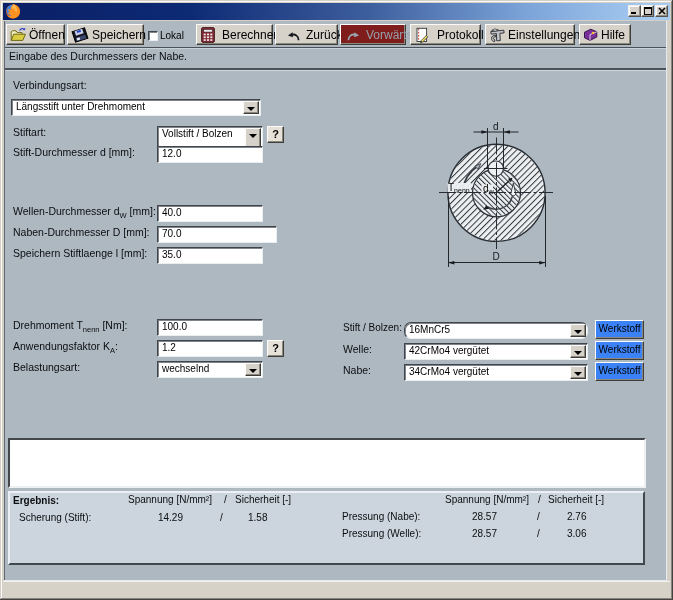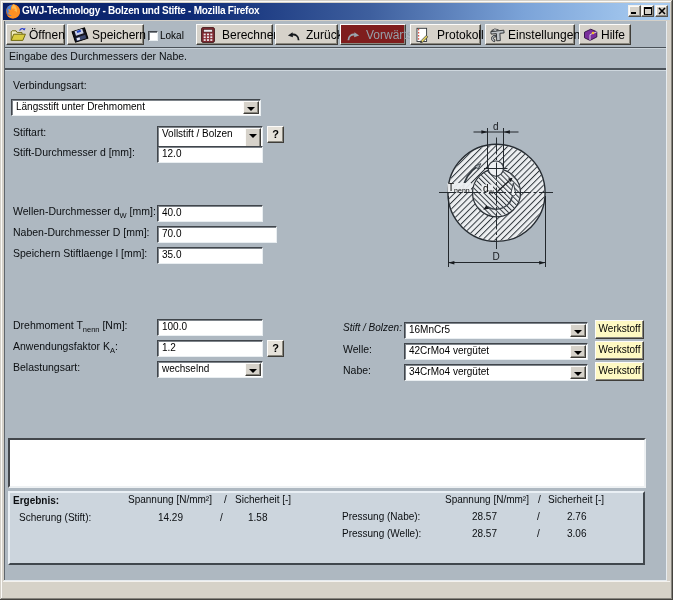--- a/index.html
+++ b/index.html
@@ -13,21 +13,21 @@
 .tbtn{top:24px;height:21px;background:#d6d2ca;border:1px solid;border-color:#fcfbf9 #3f3d39 #3f3d39 #fcfbf9;box-shadow:inset -1px -1px 0 #8a887f;box-sizing:border-box;font-size:12px;color:#000;}
 .tbtn .lab{position:absolute;top:3px;}
 .tbtn svg{position:absolute;}
 .sunken{background:#fff;border:1px solid;border-color:#40454b #e9eef1 #e9eef1 #40454b;box-shadow:inset 1px 1px 0 #7e848a;box-sizing:border-box;}
 .inp{font-size:10px;color:#000;padding:1px 0 0 4px;}
 .dd{font-size:10px;color:#000;}
 .dd .txt{position:absolute;left:4px;top:1px;white-space:nowrap;}
 .ddb{position:absolute;right:1px;top:1px;bottom:1px;width:16px;background:#d6d2ca;border:1px solid;border-color:#fcfbf9 #3f3d39 #3f3d39 #fcfbf9;box-shadow:inset -1px -1px 0 #8a887f;box-sizing:border-box;}
 .ddb:after{content:"";position:absolute;left:3px;top:5px;border:4px solid transparent;border-top:4px solid #000;}
 .lbl{font-size:10.5px;color:#0b0e11;white-space:nowrap;}
-.btn{background:#fef9c3;border:1px solid;border-color:#fcfbf9 #3f3d39 #3f3d39 #fcfbf9;box-shadow:inset -1px -1px 0 #8a887f;box-sizing:border-box;font-size:10px;color:#000;text-align:center;}
+.btn{background:#3b82f6;border:1px solid;border-color:#fcfbf9 #3f3d39 #3f3d39 #fcfbf9;box-shadow:inset -1px -1px 0 #8a887f;box-sizing:border-box;font-size:10px;color:#000;text-align:center;}
 sub{font-size:7.5px;}
 #panel{left:8px;top:491px;width:633px;height:70px;background:#ccd5dd;border:2px solid;border-color:#eaf0f5 #40474d #40474d #eaf0f5;}
 .ptxt{font-size:10px;color:#0b0e11;white-space:nowrap;}
 #statusbar{left:3px;top:582px;width:667px;height:16px;background:#d6d2c8;}
 </style>
 </head>
 <body>
 
 <div class="abs" style="left:1px;top:1px;width:670px;height:1px;background:#fbfaf7;"></div>
 <div class="abs" style="left:1px;top:1px;width:1px;height:597px;background:#fbfaf7;"></div>
@@ -36,21 +36,20 @@
 <div class="abs" style="left:1px;top:598px;width:671px;height:1px;background:#87857e;"></div>
 <div class="abs" style="left:0;top:599px;width:673px;height:1px;background:#45433f;"></div>
 
 <div id="titlebar" class="abs">
 <svg class="abs" style="left:2px;top:0px" width="16" height="16" viewBox="0 0 16 16">
 <circle cx="8" cy="8.4" r="7" fill="#e66000"></circle>
 <circle cx="7.2" cy="7.6" r="5.8" fill="#3f80e0"></circle>
 <path d="M8.5 1.3 C12 1.6 15 4.6 15 8.4 C15 12.3 11.9 15.4 8 15.4 C5.4 15.4 3.1 14 1.9 11.9 C3.3 13 5.2 13.2 6.7 12.4 C4.6 12.2 3.2 10.9 2.9 9.2 C3.6 9.6 4.3 9.6 5 9.4 C3.5 8.4 3 7 3.4 5.6 C4.1 6.4 5 6.9 6 7 C5.4 5.2 6 3.2 7.6 2.1 C7.9 1.8 8.2 1.5 8.5 1.3 Z" fill="#ff9022"></path>
 <path d="M8.5 1.3 C7.1 2.6 6.7 4.3 7.2 5.9 C8.3 5.3 9.8 5.6 10.6 6.6 C9.9 6.7 9.4 7 9.1 7.5 C10.3 7.7 11.3 8.5 11.6 9.7 C12.5 7.1 11.6 3.3 8.5 1.3 Z" fill="#ffb94e"></path>
 </svg>
-<div id="title" class="abs">GWJ-Technology - Bolzen und Stifte - Mozilla Firefox</div>
 </div>
 <div class="abs wbtn" style="left:628px;width:11px;">
     <div class="abs" style="left:2px;top:6px;width:5px;height:2px;background:#000;"></div>
   </div>
 <div class="abs wbtn" style="left:641px;width:11px;">
     <div class="abs" style="left:1.5px;top:1px;width:6px;height:5px;border:1px solid #000;border-top-width:2px;"></div>
   </div>
 <div class="abs wbtn" style="left:655px;width:11px;">
     <svg class="abs" style="left:1.5px;top:1px" width="8" height="8" viewBox="0 0 8 8">
       <path d="M1 1 L7 7 M7 1 L1 7" stroke="#000" stroke-width="1.6"></path>
@@ -152,37 +151,37 @@
 
 <div class="abs lbl" style="left:13px;top:79px;">Verbindungsart:</div>
 <div class="abs lbl" style="left:13px;top:126px;">Stiftart:</div>
 <div class="abs lbl" style="left:13px;top:146px;">Stift-Durchmesser d [mm]:</div>
 <div class="abs lbl" style="left:13px;top:205px;">Wellen-Durchmesser d<sub>W</sub> [mm]:</div>
 <div class="abs lbl" style="left:13px;top:226px;">Naben-Durchmesser D [mm]:</div>
 <div class="abs lbl" style="left:13px;top:247px;">Speichern Stiftlaenge l [mm]:</div>
 <div class="abs lbl" style="left:13px;top:319px;">Drehmoment T<sub>nenn</sub> [Nm]:</div>
 <div class="abs lbl" style="left:13px;top:340px;">Anwendungsfaktor K<sub>A</sub>:</div>
 <div class="abs lbl" style="left:13px;top:361px;">Belastungsart:</div>
-<div class="abs lbl" style="left:343px;top:322px;font-size:10px;font-style:italic;">Stift / Bolzen:</div>
+<div class="abs lbl" style="left:343px;top:322px;font-size:10px;">Stift / Bolzen:</div>
 <div class="abs lbl" style="left:343px;top:343px;">Welle:</div>
 <div class="abs lbl" style="left:343px;top:364px;">Nabe:</div>
 
 <div class="abs sunken dd" style="left:11px;top:99px;width:250px;height:17px;">
     <span class="txt">Längsstift unter Drehmoment</span>
     <span class="ddb"></span>
   </div>
 <div class="abs sunken dd" style="left:157px;top:126px;width:106px;height:34px;">
     <span class="txt">Vollstift / Bolzen</span>
     <span class="ddb"></span>
   </div>
 <div class="abs sunken dd" style="left:157px;top:361px;width:106px;height:17px;">
     <span class="txt">wechselnd</span>
     <span class="ddb"></span>
   </div>
-<div class="abs sunken dd" style="left:404px;top:322px;width:184px;height:17px;">
+<div class="abs sunken dd" style="left:404px;top:322px;width:184px;height:17px;border-radius:7px;">
     <span class="txt">16MnCr5</span>
     <span class="ddb"></span>
   </div>
 <div class="abs sunken dd" style="left:404px;top:343px;width:184px;height:17px;">
     <span class="txt">42CrMo4 vergütet</span>
     <span class="ddb"></span>
   </div>
 <div class="abs sunken dd" style="left:404px;top:364px;width:184px;height:17px;padding-left:10px;">
     <span class="txt">34CrMo4 vergütet</span>
     <span class="ddb"></span>

